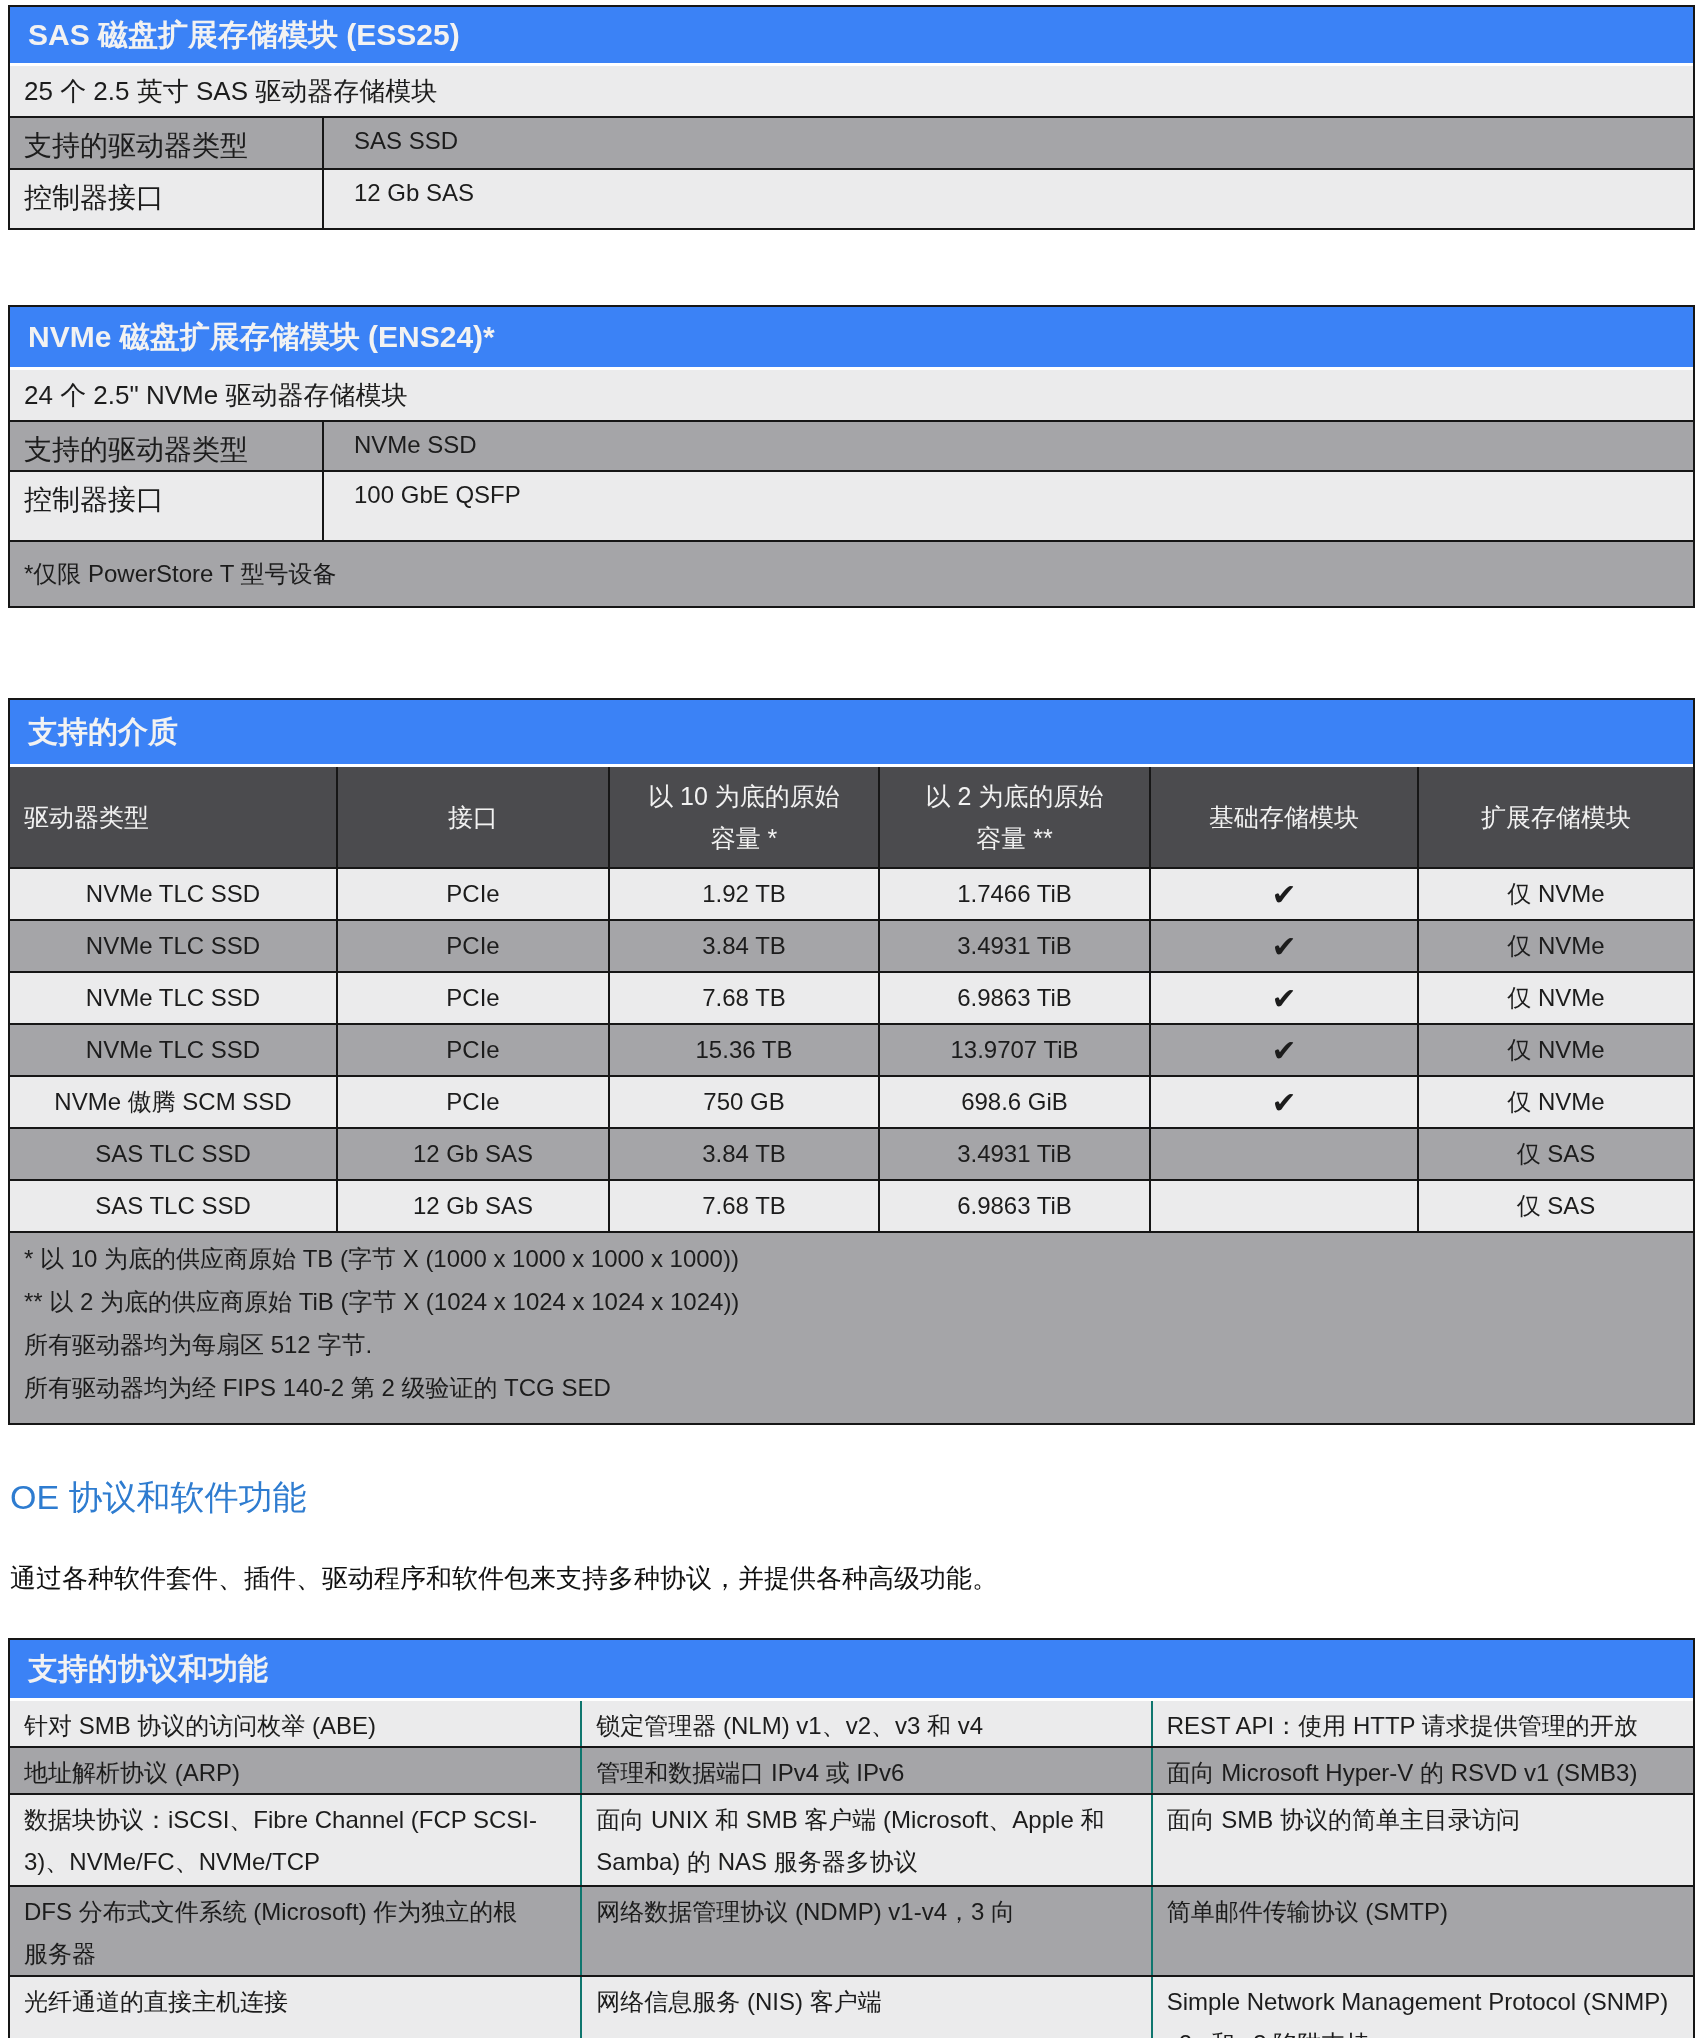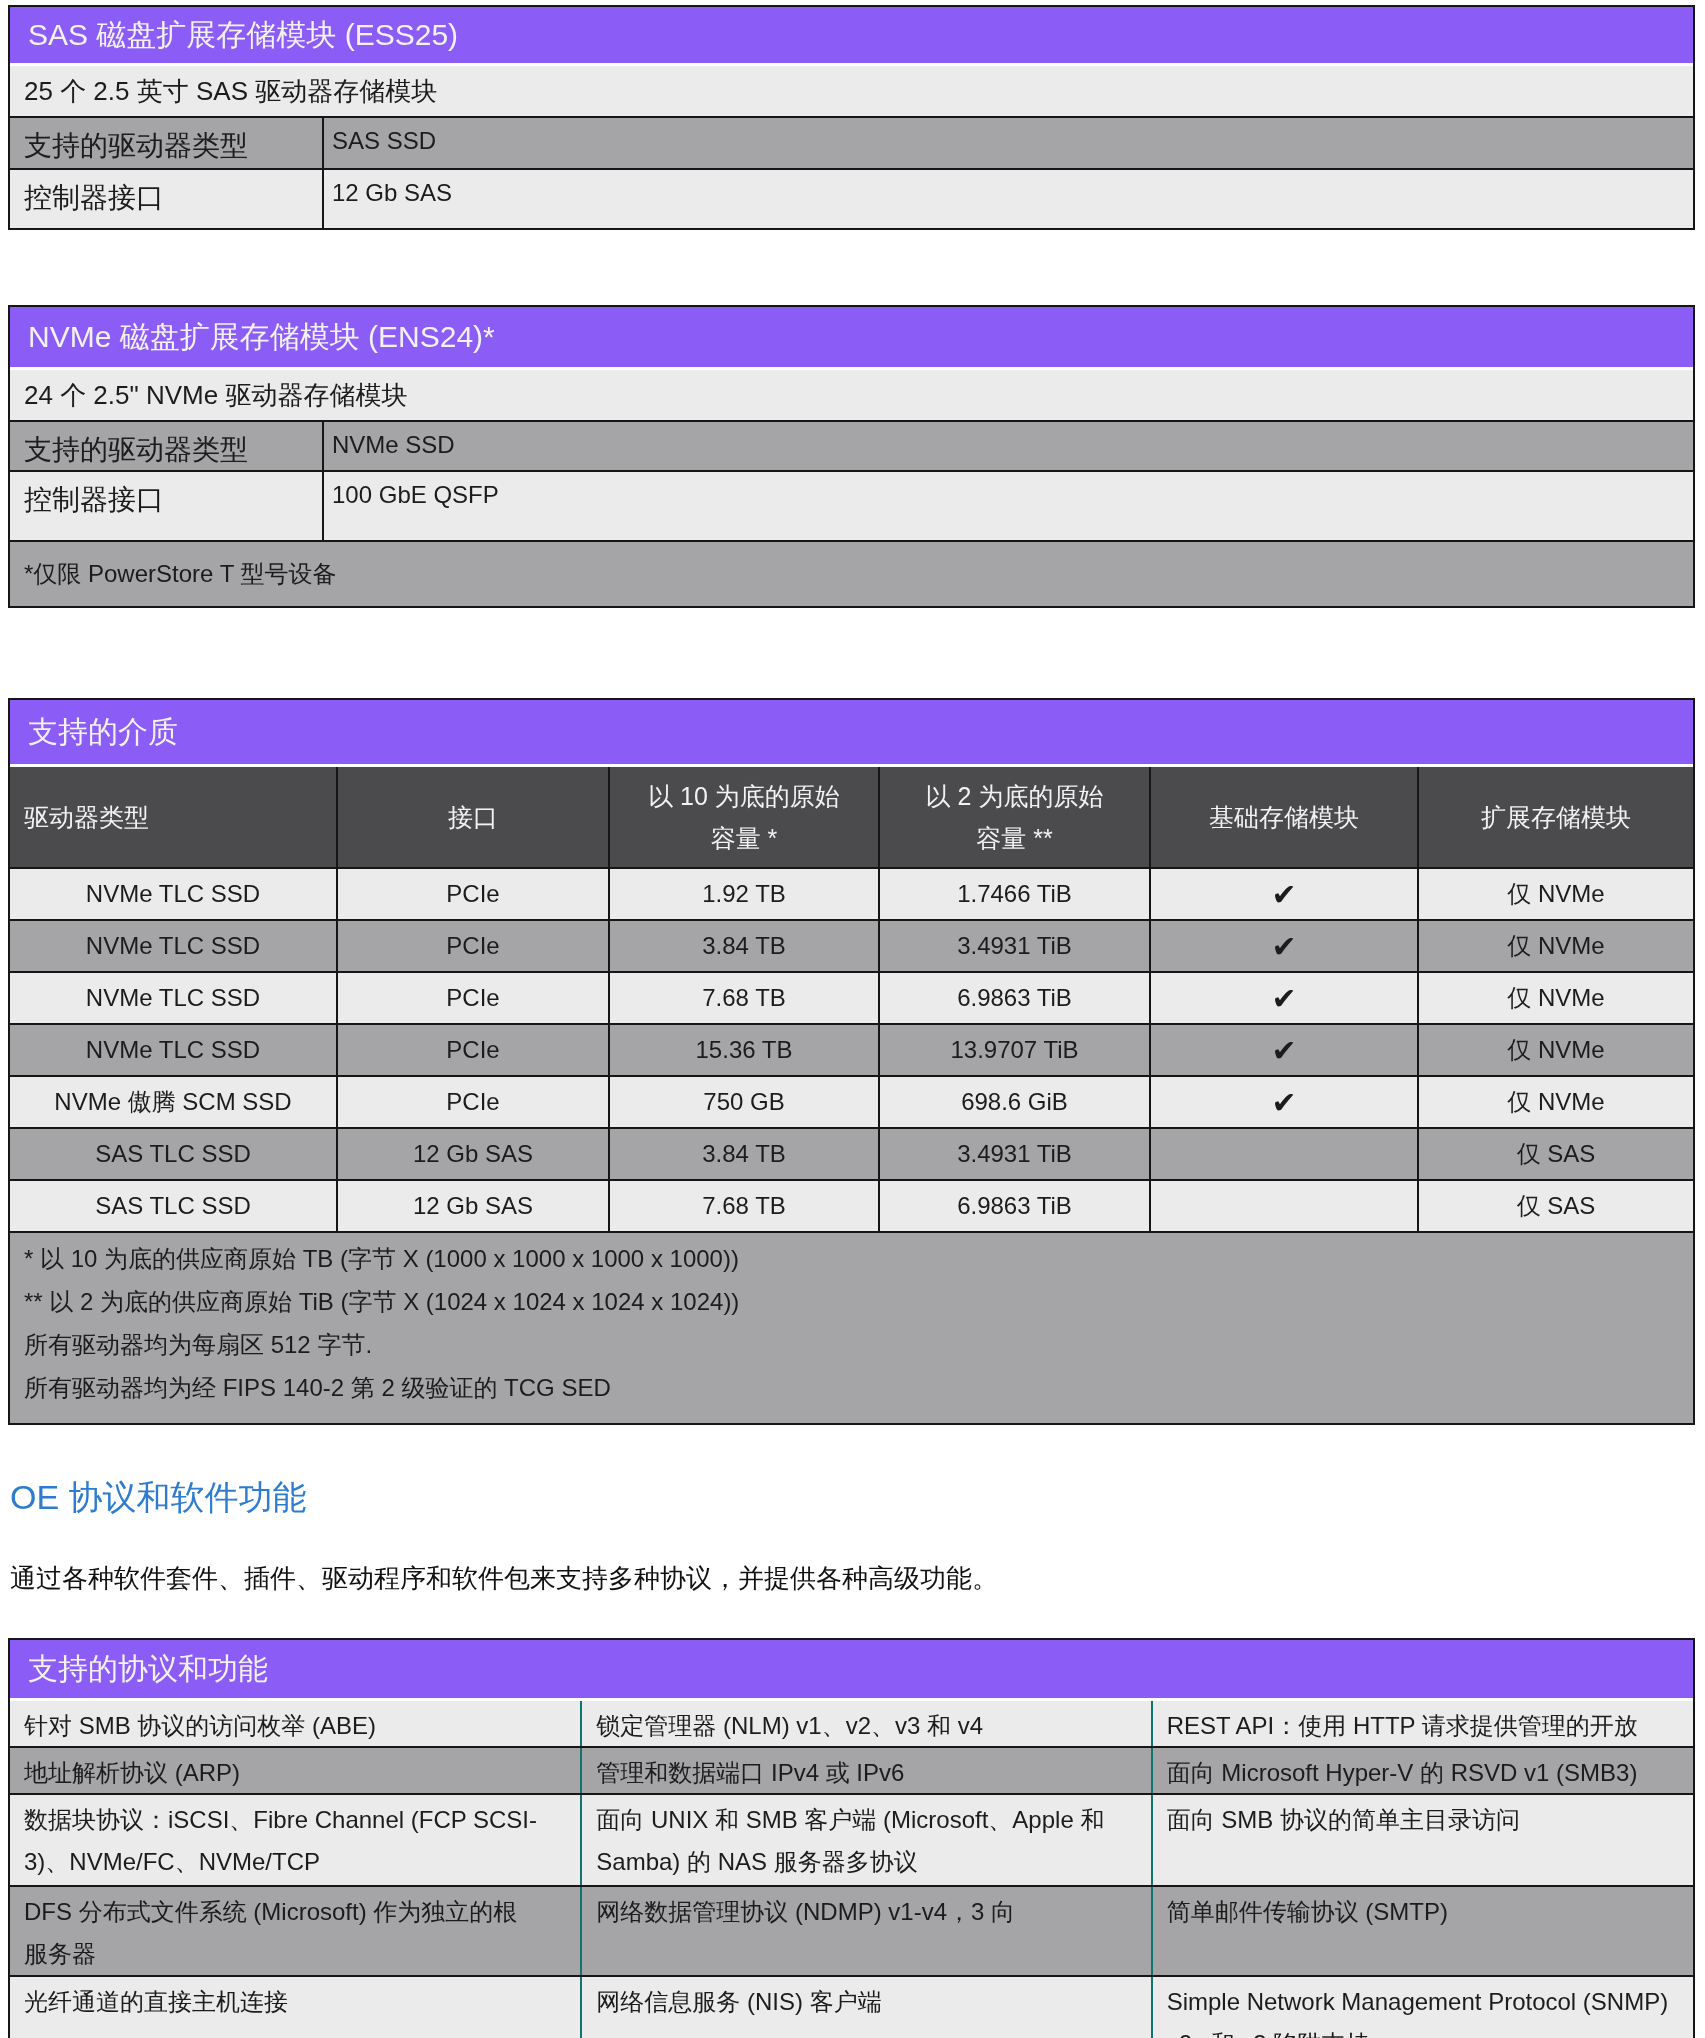--- a/index.html
+++ b/index.html
@@ -6,35 +6,36 @@
   body {
     width:1705px; height:2038px; overflow:hidden;
     background:#ffffff; color:#1c1c1c;
     font-family:"Liberation Sans","DejaVu Sans",sans-serif;
   }
   .tbl {
     margin-left:8px; width:1687px; box-sizing:border-box;
     border:2px solid #161616; background:#ffffff;
   }
   .tbl-title {
-    background:#8b5cf6; color:#f2f2f2; font-size:30px;
+    background:#3b82f6; color:#f2f2f2; font-size:30px;
     display:flex; align-items:center; padding:0 18px;
     border-bottom:3px solid #ffffff;
+    font-weight:bold;
   }
   .row-sub {
     background:#ebebec; font-size:26px; display:flex; align-items:center;
     padding:0 14px; border-bottom:2px solid #161616;
   }
   .kv { display:flex; box-sizing:border-box; }
   .kv + .kv { border-top:2px solid #161616; }
   .kv-l {
     width:314px; flex:0 0 314px; box-sizing:border-box;
     border-right:2px solid #161616; padding:9px 14px; font-size:28px;
   }
-  .kv-v { flex:1; padding:9px 8px; font-size:24px; }
+  .kv-v { flex:1; padding:9px 30px; font-size:24px; }
   .bg-g { background:#a5a5a8; }
   .bg-l { background:#ebebec; }
   .tbl-foot {
     border-top:2px solid #161616; background:#a5a5a8;
     display:flex; align-items:center; padding:0 14px; font-size:24px;
   }
   
   .media-head {
     display:grid; grid-template-columns:326px 272px 270px 271px 268px 1fr;
     background:#4b4b4e; color:#f2f2f2; border-bottom:2px solid #161616;

